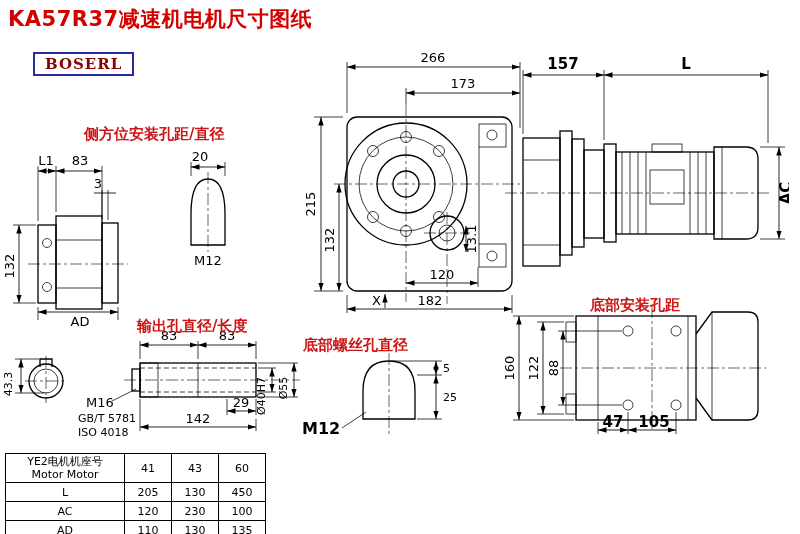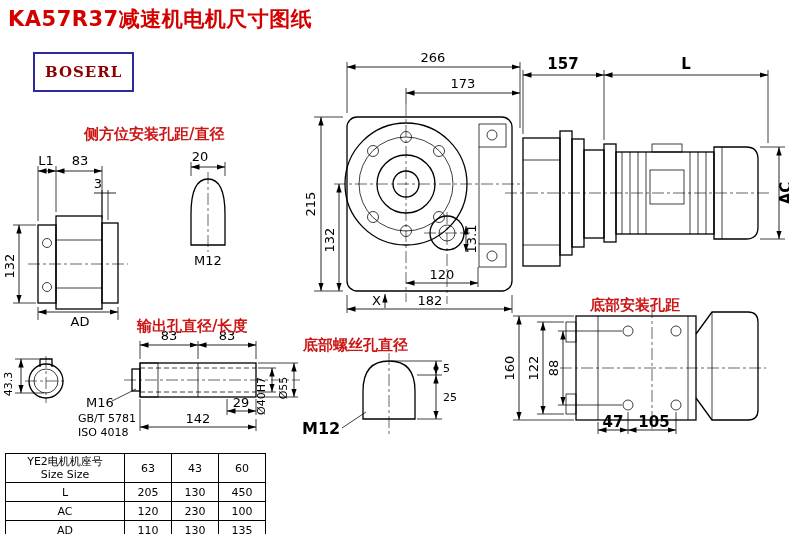--- a/index.html
+++ b/index.html
@@ -1,21 +1,21 @@
 <!DOCTYPE html>
 <html><head>
 <meta charset="utf-8">
 <style>
   html,body { margin:0; padding:0; }
   body { font-family:"DejaVu Sans",sans-serif; }
   #canvas { position:relative; width:789px; height:534px; background:#ffffff; overflow:hidden; }
   .title { position:absolute; left:8px; top:5px; font-size:21px; font-weight:bold; color:#d40000; letter-spacing:.5px; }
   .logo { position:absolute; left:33px; top:52px; border:2px solid #2b2b9e; color:#8b0000;
           font-family:"DejaVu Serif",serif; font-weight:bold; font-size:15px; line-height:20px;
-          padding:8px 10px; letter-spacing:1px; }
+          padding:0 10px; letter-spacing:1px; }
   svg.draw { position:absolute; left:0; top:0; display:block; }
   .ln  { stroke:#000; stroke-width:1.3; fill:none; }
   .tn  { stroke:#000; stroke-width:.75; fill:none; }
   .cl  { stroke:#000; stroke-width:.6; fill:none; stroke-dasharray:12 3 3 3; }
   .dsh { stroke:#000; stroke-width:.75; fill:none; stroke-dasharray:5 3; }
   .dim { stroke:#000; stroke-width:.85; fill:none; }
   text.dt  { font-family:"DejaVu Sans",sans-serif; font-size:13px; fill:#000; }
   text.dts { font-family:"DejaVu Sans",sans-serif; font-size:11px; fill:#000; }
   text.dtb { font-family:"DejaVu Sans",sans-serif; font-size:15px; font-weight:bold; fill:#000; }
   text.dtm { font-family:"DejaVu Sans",sans-serif; font-size:16px; font-weight:bold; fill:#000; }
@@ -314,23 +314,23 @@
       <text x="303" y="350" class="red">底部螺丝孔直径</text>
       <text x="590" y="310" class="red">底部安装孔距</text>
     </g>
   </svg>
 
   <table class="dims-table">
     <tbody>
       <tr>
         <td class="name">
           <span>YE2电机机座号</span><br>
-          <span>Size Size</span>
+          <span>Motor Motor</span>
         </td>
-        <td>63</td>
+        <td>41</td>
         <td>43</td>
         <td>60</td>
       </tr>
       <tr>
         <td class="name">L</td>
         <td>205</td>
         <td>130</td>
         <td>450</td>
       </tr>
       <tr>

